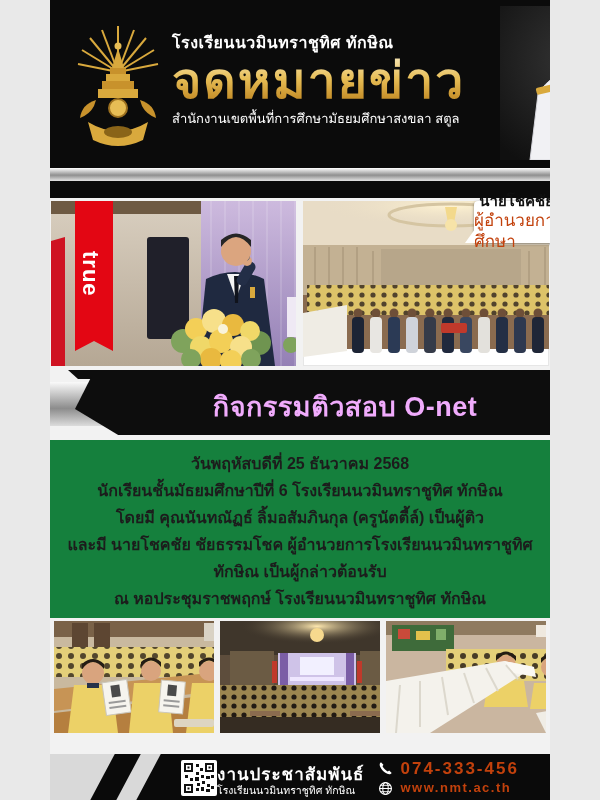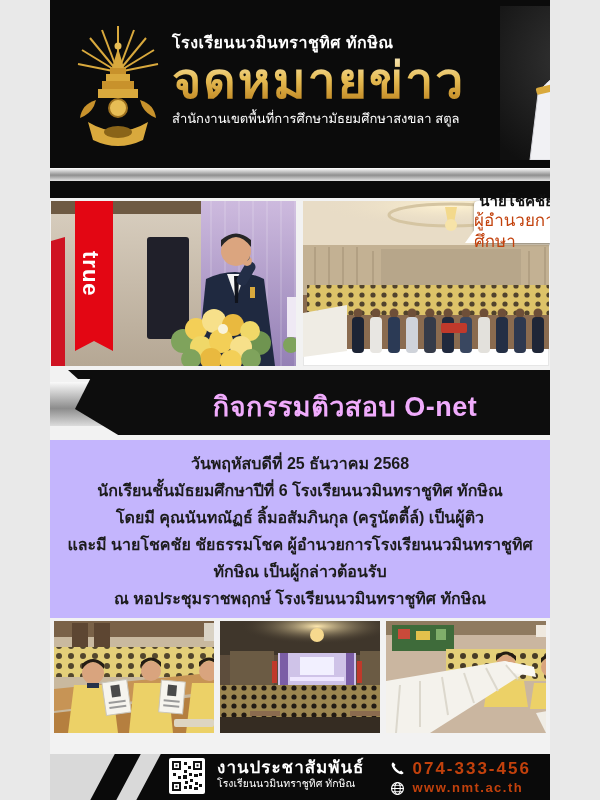--- a/index.html
+++ b/index.html
@@ -71,37 +71,37 @@
     clip-path:polygon(0 0,100% 0,calc(100% - 10px) 100%,10px 100%);
   }
   .banner-shape{
     position:absolute;left:25px;top:7px;width:540px;height:58px;background:#0d0d0d;
     clip-path:polygon(3% 0,100% 0,94% 100%,8% 100%,0 55%);
     display:flex;align-items:center;justify-content:center;
   }
   .banner-title{color:#f0abfc;font-size:27px;font-weight:bold;letter-spacing:.5px;}
 
   
-  .article{padding:10px 8px 6px 8px;background:#c4b5fd;}
+  .article{padding:10px 8px 6px 8px;background:#15803d;}
   .article p{
     margin:0;text-align:center;color:#1c1c1c;
     font-size:16px;font-weight:600;line-height:27px;
   }
 
   
   .footer{
     position:absolute;left:0;bottom:0;width:600px;height:46px;background:#0a0a0a;
     overflow:hidden;display:flex;align-items:center;justify-content:center;gap:16px;
   }
   .stripe{position:absolute;top:-6px;height:60px;background:#d9d9d9;transform:skewX(-28deg);}
   .stripe-l1{left:-58px;width:110px;}
   .stripe-l2{left:78px;width:20px;}
   .stripe-r1{right:66px;width:16px;}
   .stripe-r2{right:-46px;width:92px;}
-  .footer-inner{position:relative;z-index:2;display:flex;align-items:flex-start;gap:12px;}
+  .footer-inner{position:relative;z-index:2;display:flex;align-items:flex-end;}
   .qr{width:36px;height:36px;}
   .pr-block{color:#fff;line-height:1.15;margin-right:14px;}
   .pr-line1{font-size:17px;font-weight:bold;letter-spacing:1px;}
   .pr-line2{font-size:10.5px;}
   .contact-block{color:#c2410c;}
   .contact-row{display:flex;align-items:center;gap:7px;line-height:1.3;}
   .contact-phone{font-size:17px;font-weight:bold;letter-spacing:2px;}
   .contact-web{font-size:13px;font-weight:bold;letter-spacing:1.5px;}
   .c-icon{width:15px;height:15px;flex:0 0 15px;}
 </style>

